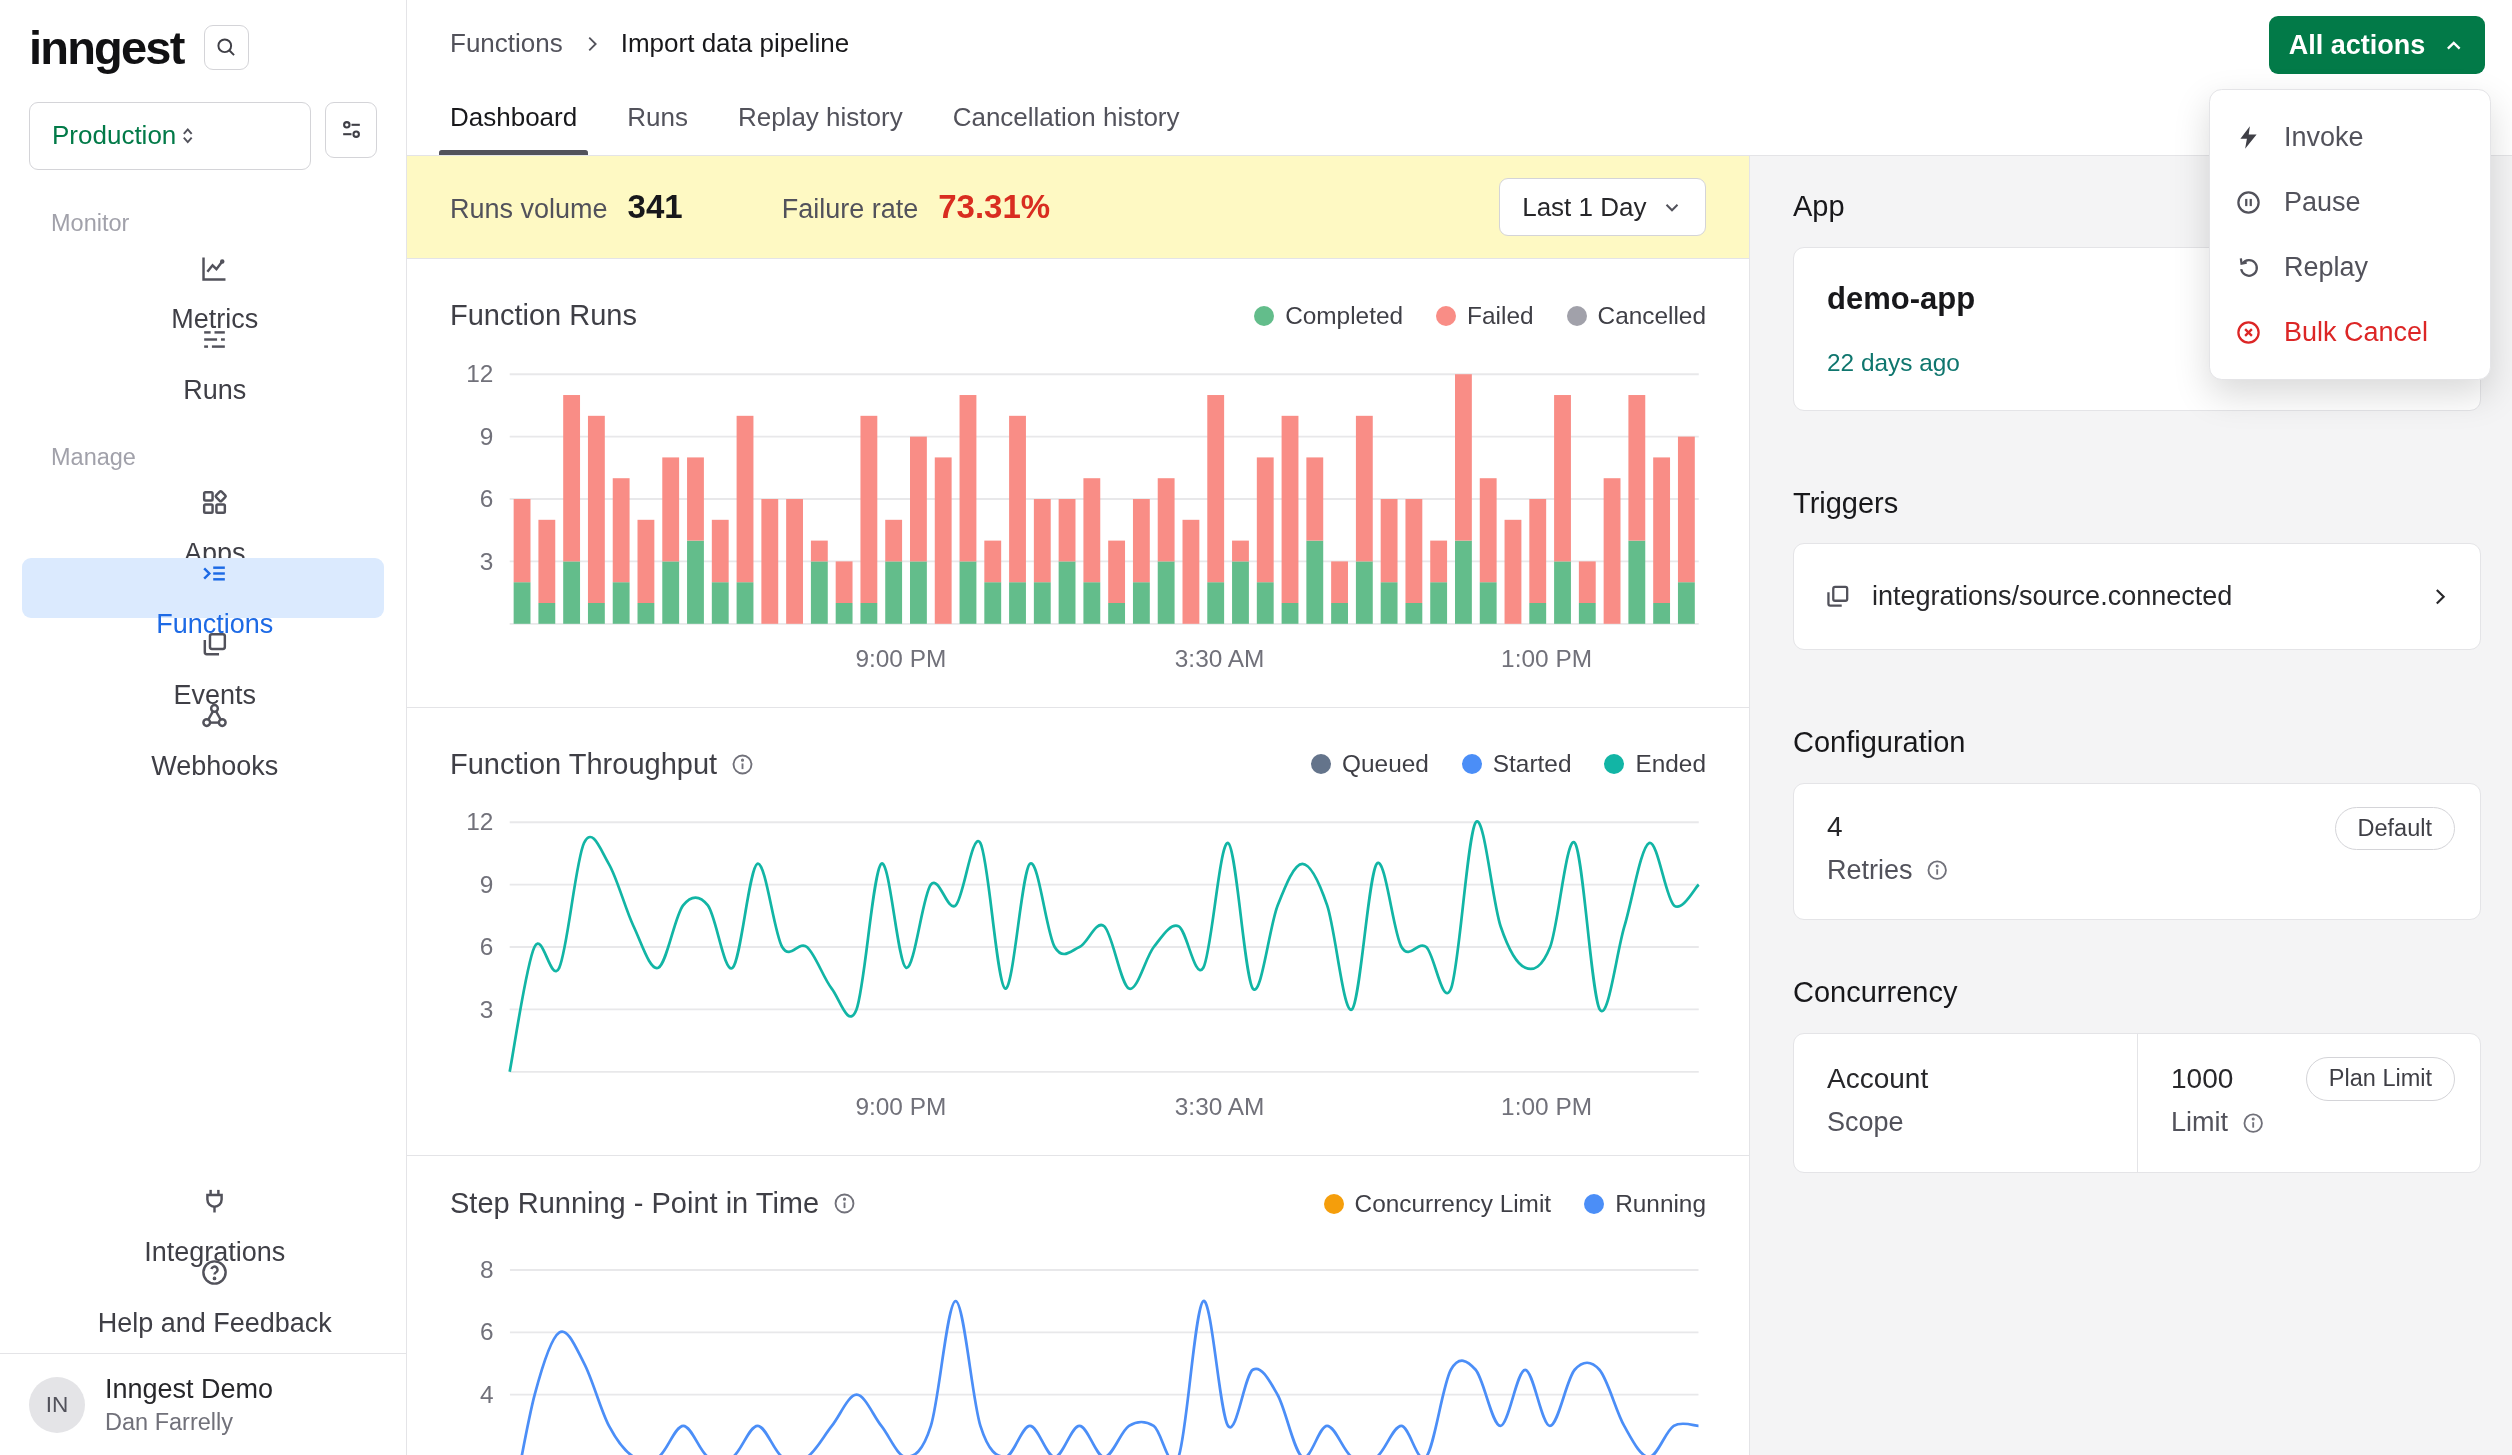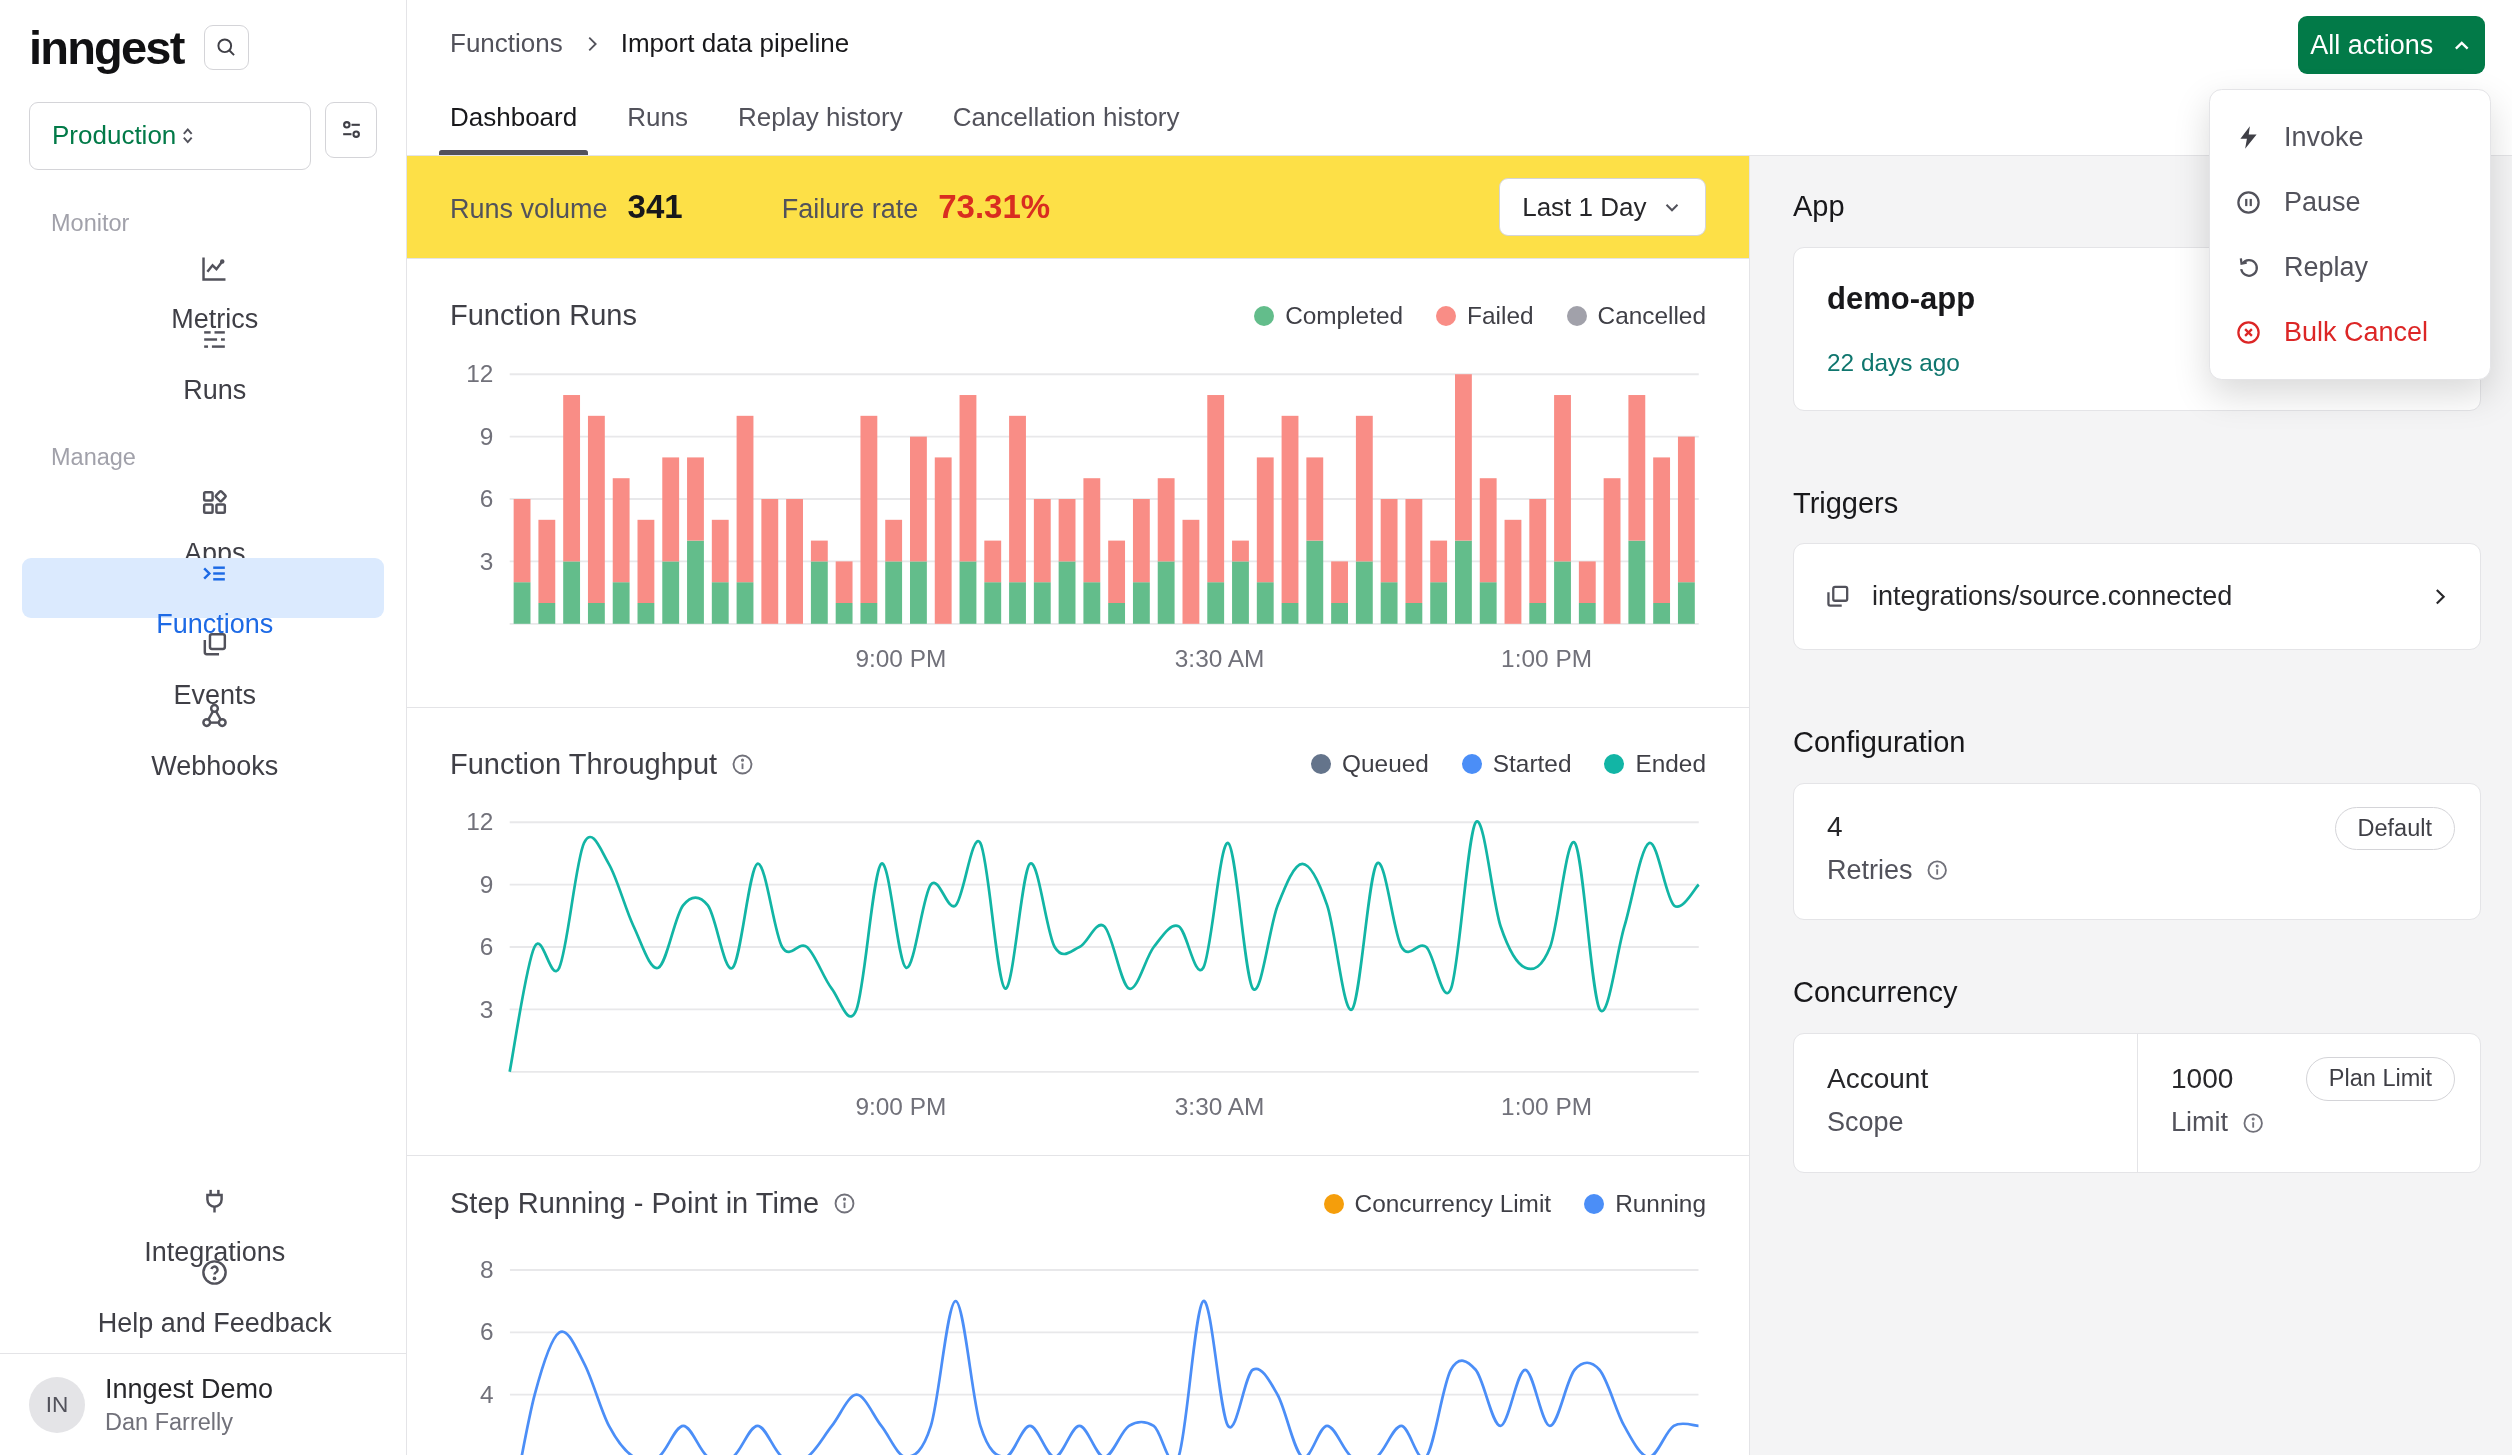--- a/index.html
+++ b/index.html
@@ -31,25 +31,25 @@
   
   .main { flex:1; display:flex; flex-direction:column; height:100%; min-width:0; }
   .topbar { height:156px; flex:0 0 156px; border-bottom:1.8px solid #e4e4e7; position:relative; padding:0 43px; background:#fff; }
   .breadcrumb { display:flex; align-items:center; gap:18px; height:87px; font-size:26px; }
   .crumb-root { color:#52525b; cursor:pointer; }
   .crumb-current { color:#18181b; }
   .tabs { display:flex; gap:50px; position:absolute; bottom:0; left:43px; }
   .tab { font-size:26px; color:#52525b; padding-bottom:22px; position:relative; cursor:pointer; }
   .tab.active { color:#18181b; }
   .tab.active::after { content:""; position:absolute; left:-11px; right:-11px; bottom:0; height:5.4px; background:#52525b; border-radius:2.7px 2.7px 0 0; }
-  .all-actions { position:absolute; top:16.3px; right:27px; height:58px; background:#027a48; border:none; border-radius:9px; color:#fff; font-size:27px; font-weight:400; font-family:inherit; display:flex; align-items:center; gap:16.3px; padding:0 12px; cursor:pointer;justify-content:center; }
+  .all-actions { position:absolute; top:16.3px; right:27px; height:58px; background:#027a48; border:none; border-radius:9px; color:#fff; font-size:27px; font-weight:700; font-family:inherit; display:flex; align-items:center; gap:16.3px; padding:0 20px; cursor:pointer;justify-content:center; }
 
   .content { flex:1; display:flex; min-height:0; }
   .center-col { width:1343px; flex:0 0 1343px; border-right:1.8px solid #e4e4e7; display:flex; flex-direction:column; background:#fff; overflow:hidden; }
-  .stats-band { height:103px; flex:0 0 103px; background:#fde047; border-bottom:1.8px solid #e4e4e7; display:flex; align-items:center; padding:0 43px;justify-content:space-between; }
+  .stats-band { height:103px; flex:0 0 103px; background:#fef9c3; border-bottom:1.8px solid #e4e4e7; display:flex; align-items:center; padding:0 43px;justify-content:space-between; }
   .stat { display:flex; align-items:baseline; gap:20px; margin-right:99px; }
   .stat-label { font-size:27px; color:#52525b; }
   .stat-value { font-size:33px; font-weight:600; color:#18181b; }
   .stat-value.bad { color:#d92d20; }
   .range-btn { margin-left:auto; height:58px; background:#fff; border:1.8px solid #d4d4d8; border-radius:9px; font-size:26px; color:#27272a; font-family:inherit; display:flex; align-items:center; gap:14.5px; padding:0 22px; cursor:pointer; }
 
   .chart-section { padding:40px 43px 27px 43px; border-bottom:1.8px solid #e4e4e7; flex:0 0 auto; }
   .chart-section:last-child { border-bottom:none; padding-top:31px; }
   .chart-head { display:flex; align-items:center; }
   .chart-title { font-size:29px; font-weight:500; color:#3f3f46; }

